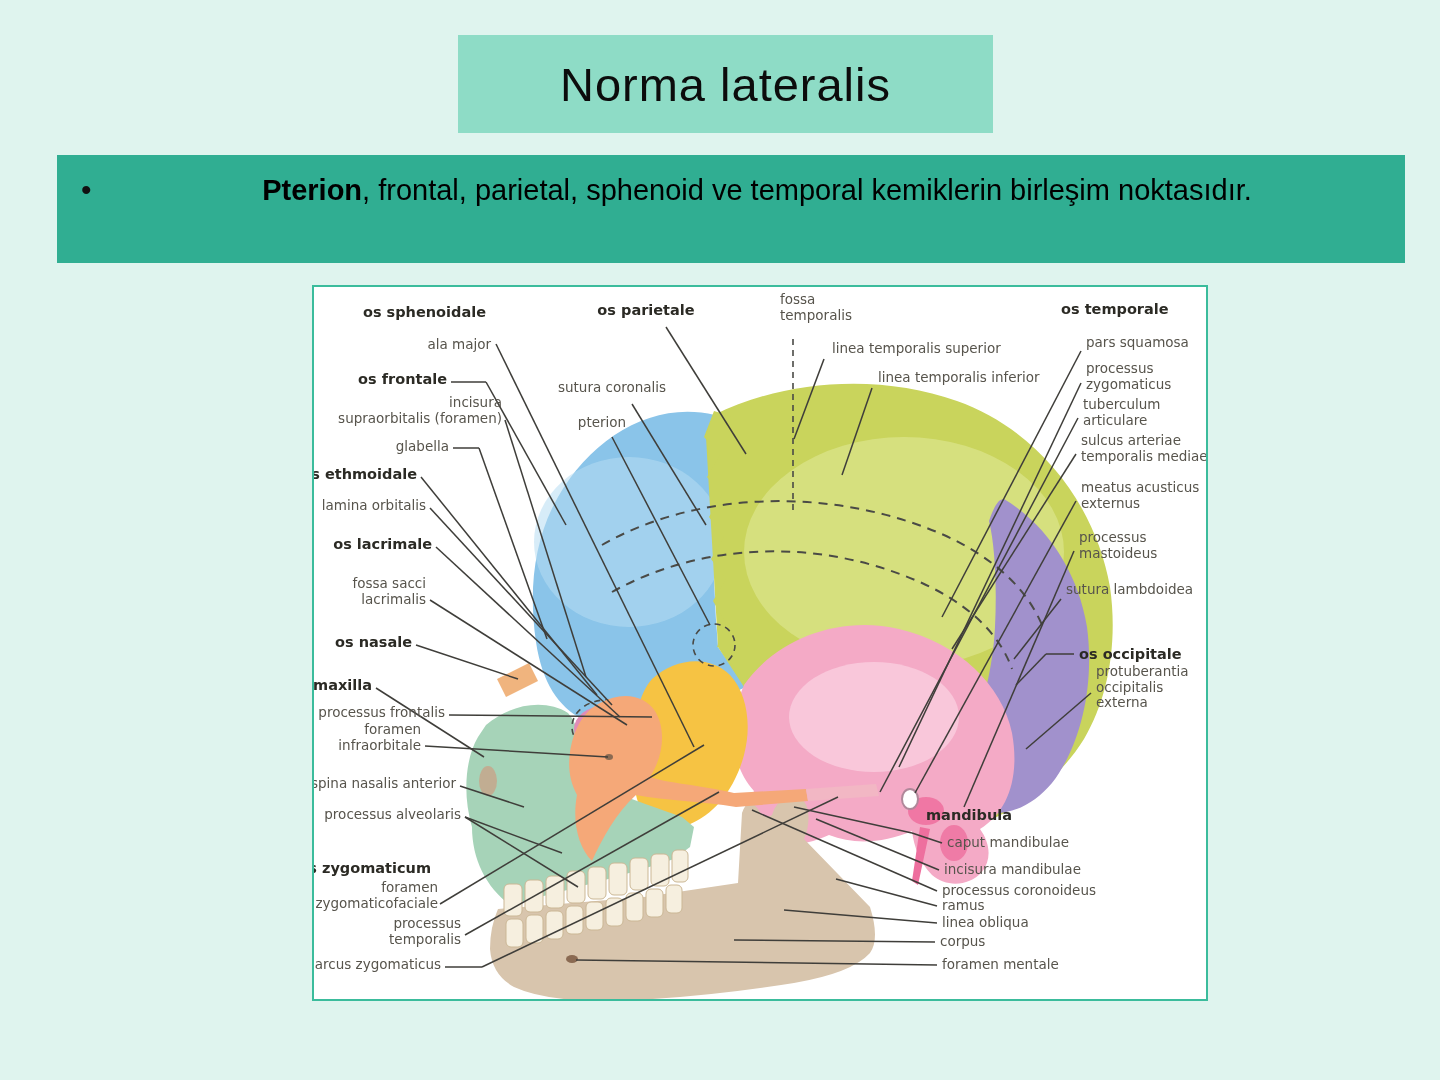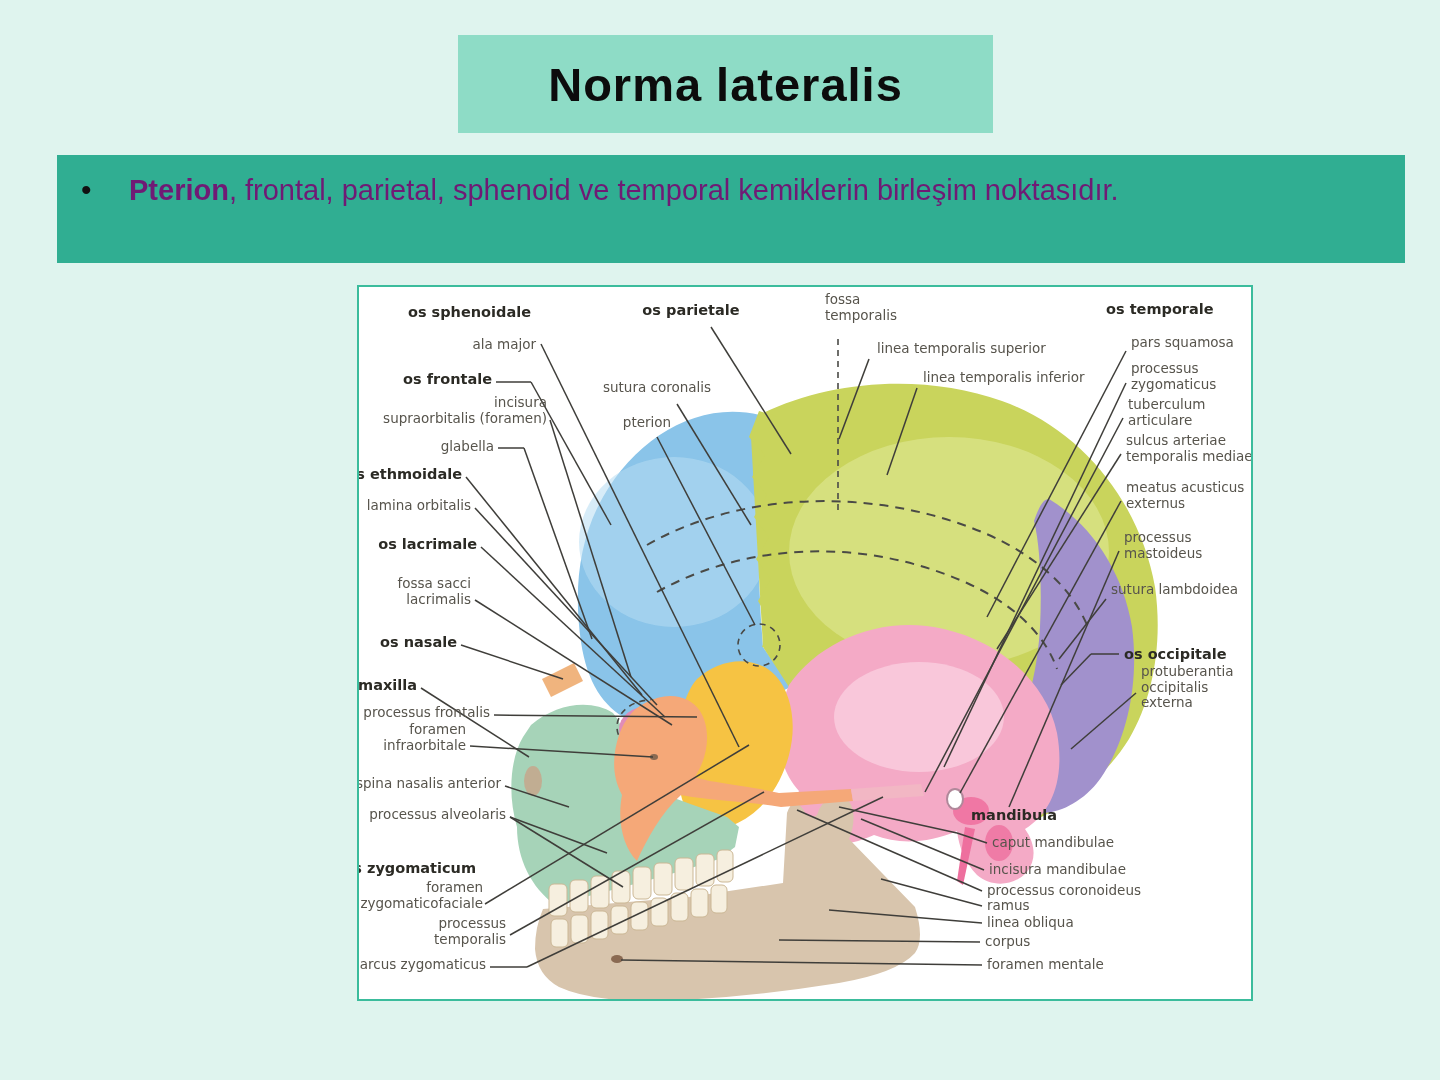--- a/index.html
+++ b/index.html
@@ -1,27 +1,27 @@
 <!DOCTYPE html>
 <html><head>
 <meta charset="utf-8">
 <style>
   html,body{margin:0;padding:0;}
   body{font-family:"Liberation Sans", sans-serif;}
   .slide{position:relative;width:1440px;height:1080px;background:#dff4ee;overflow:hidden;}
   .title-box{position:absolute;left:458px;top:35px;width:535px;height:98px;
     background:#8edcc6;display:flex;align-items:center;justify-content:center;}
-  .title-box h1{margin:0;font-size:47px;font-weight:700;color:#0c0c0c;letter-spacing:1px;}
+  .title-box h1{margin:0;font-size:47px;font-weight:400;color:#0c0c0c;letter-spacing:1px;}
   .bullet-band{position:absolute;left:57px;top:155px;width:1348px;height:108px;background:#30ae92;}
   .bullet-dot{position:absolute;left:24px;top:18px;font-size:30px;color:#111;}
   .bullet-text{position:absolute;left:72px;top:12px;right:20px;
-    font-size:29px;line-height:47px;color:#701a75;}
+    font-size:29px;line-height:47px;color:#000000;text-align:center;}
   .bullet-text b{font-weight:700;}
   .diagram{position:absolute;left:312px;top:285px;width:892px;height:712px;
-    background:#ffffff;border:2px solid #3bbc9c;box-sizing:content-box;margin-left:45px;}
+    background:#ffffff;border:2px solid #3bbc9c;box-sizing:content-box;}
   svg{display:block;}
   .lbl{font-family:"DejaVu Sans", sans-serif;font-size:13.5px;fill:#57544c;}
   .lbl.bold{font-size:14.5px;font-weight:700;fill:#2b2a24;}
   .leader{stroke:#3f3e3a;stroke-width:1.5;fill:none;}
   .dashline{stroke:#4a4a46;stroke-width:2;fill:none;stroke-dasharray:9 7;}
   .dashthin{stroke:#4a4a46;stroke-width:1.6;fill:none;stroke-dasharray:6 5;}
 </style>
 </head>
 <body>
 

